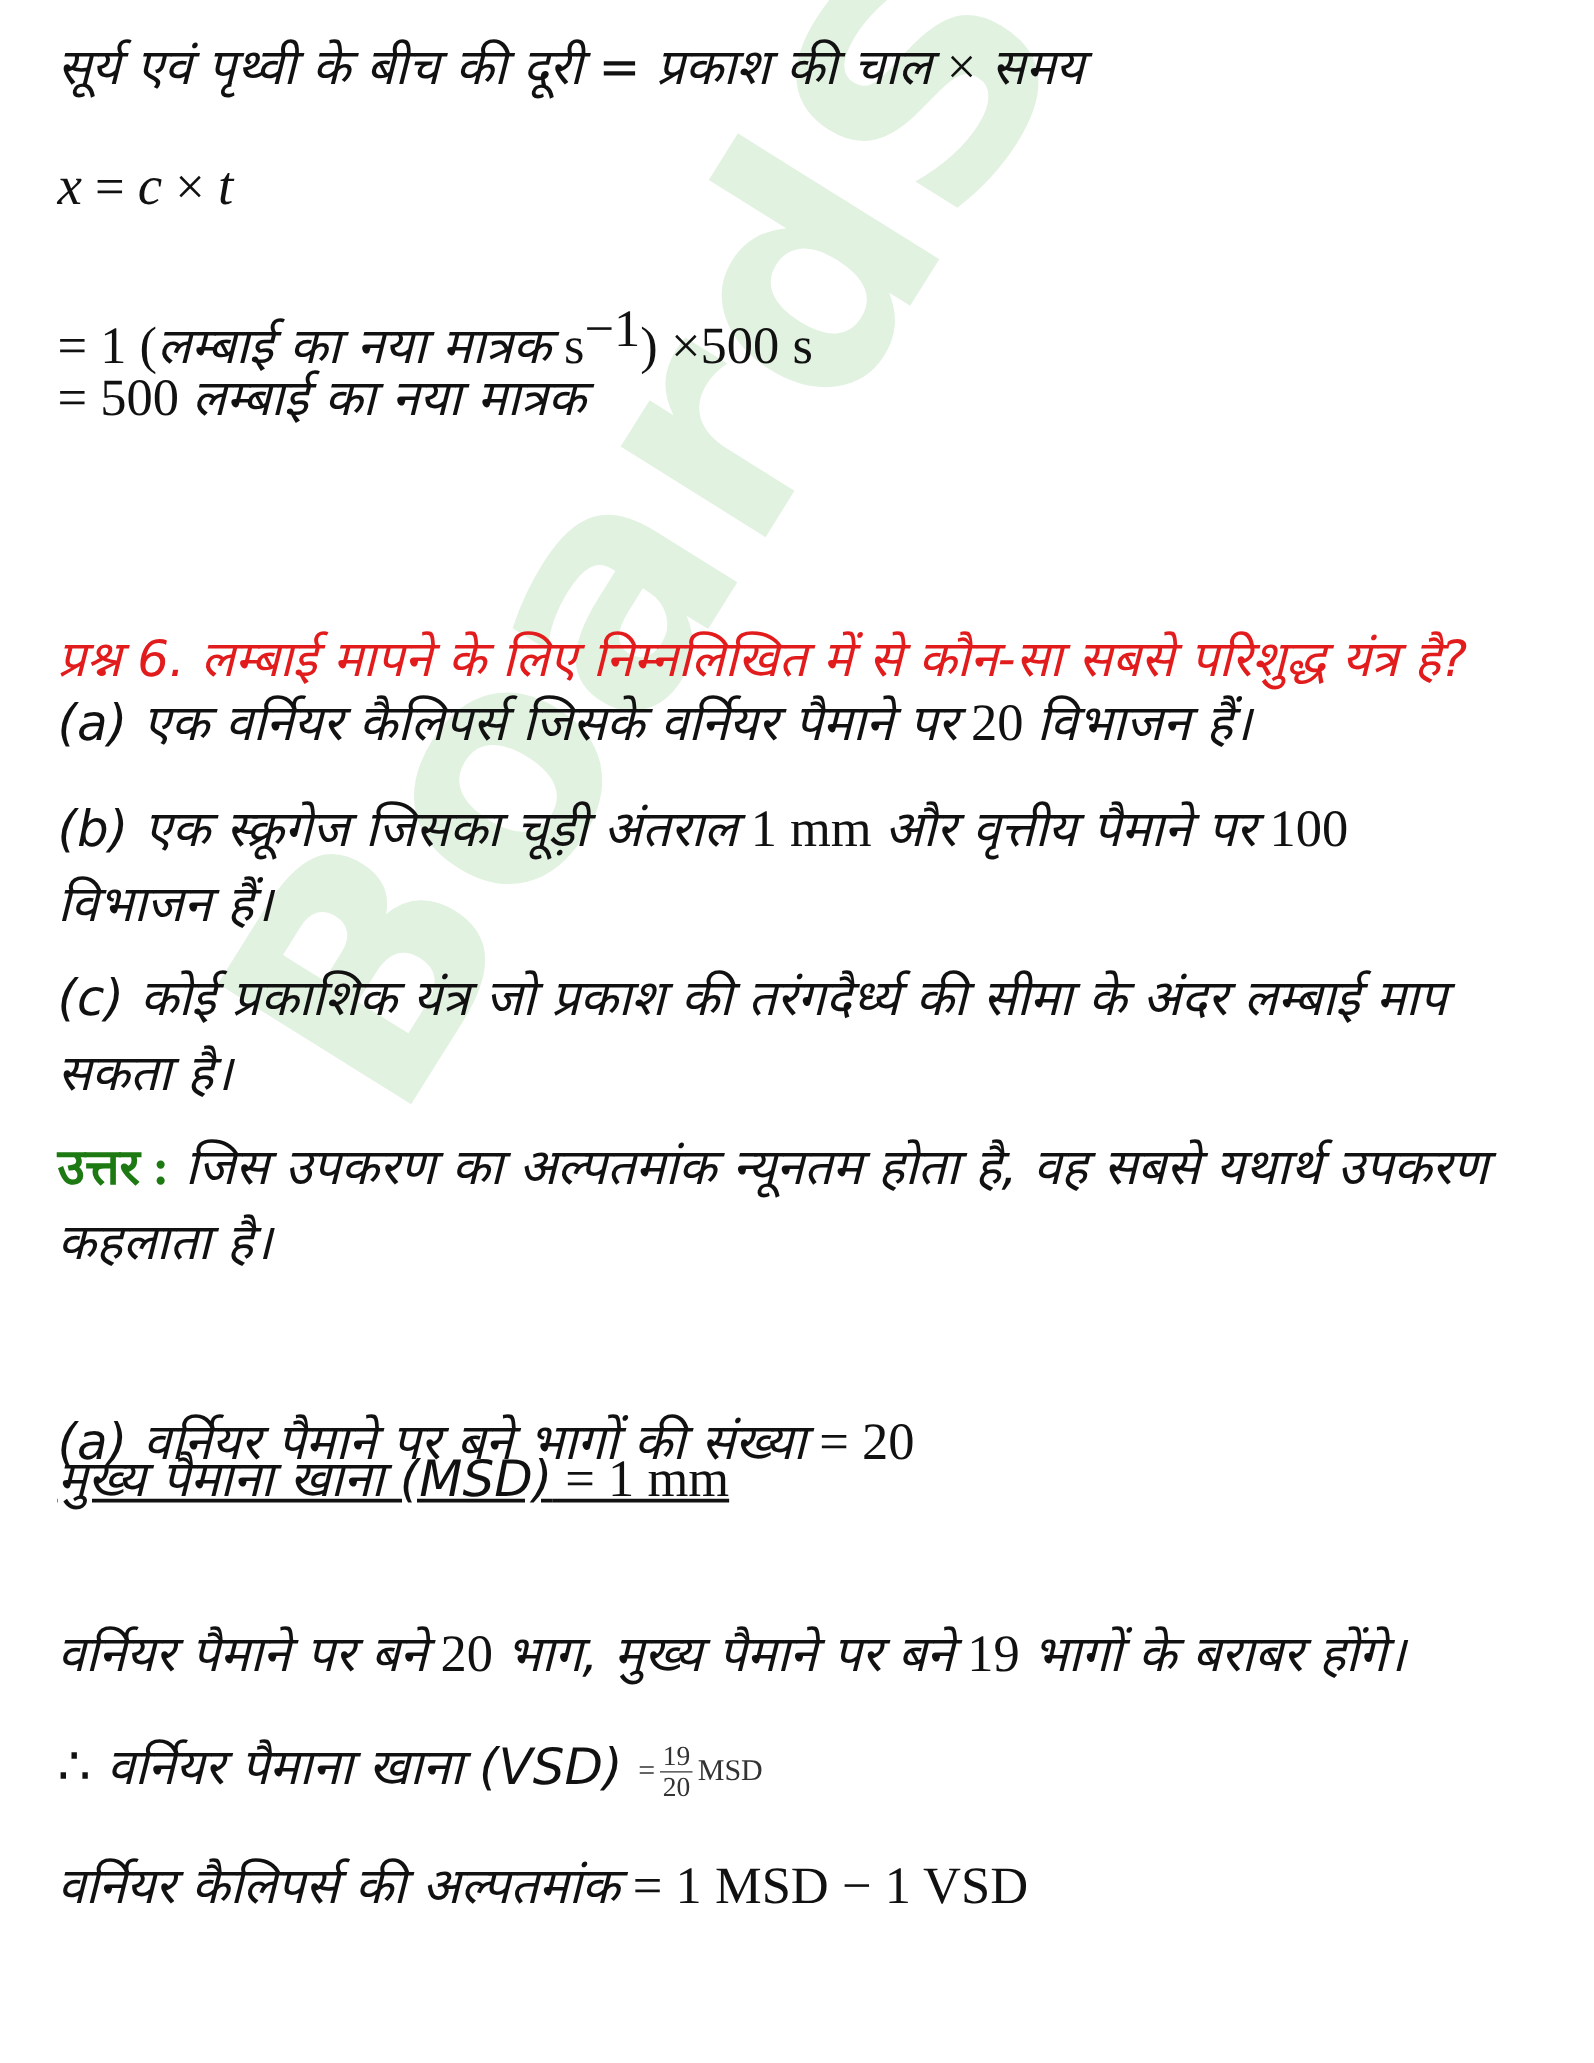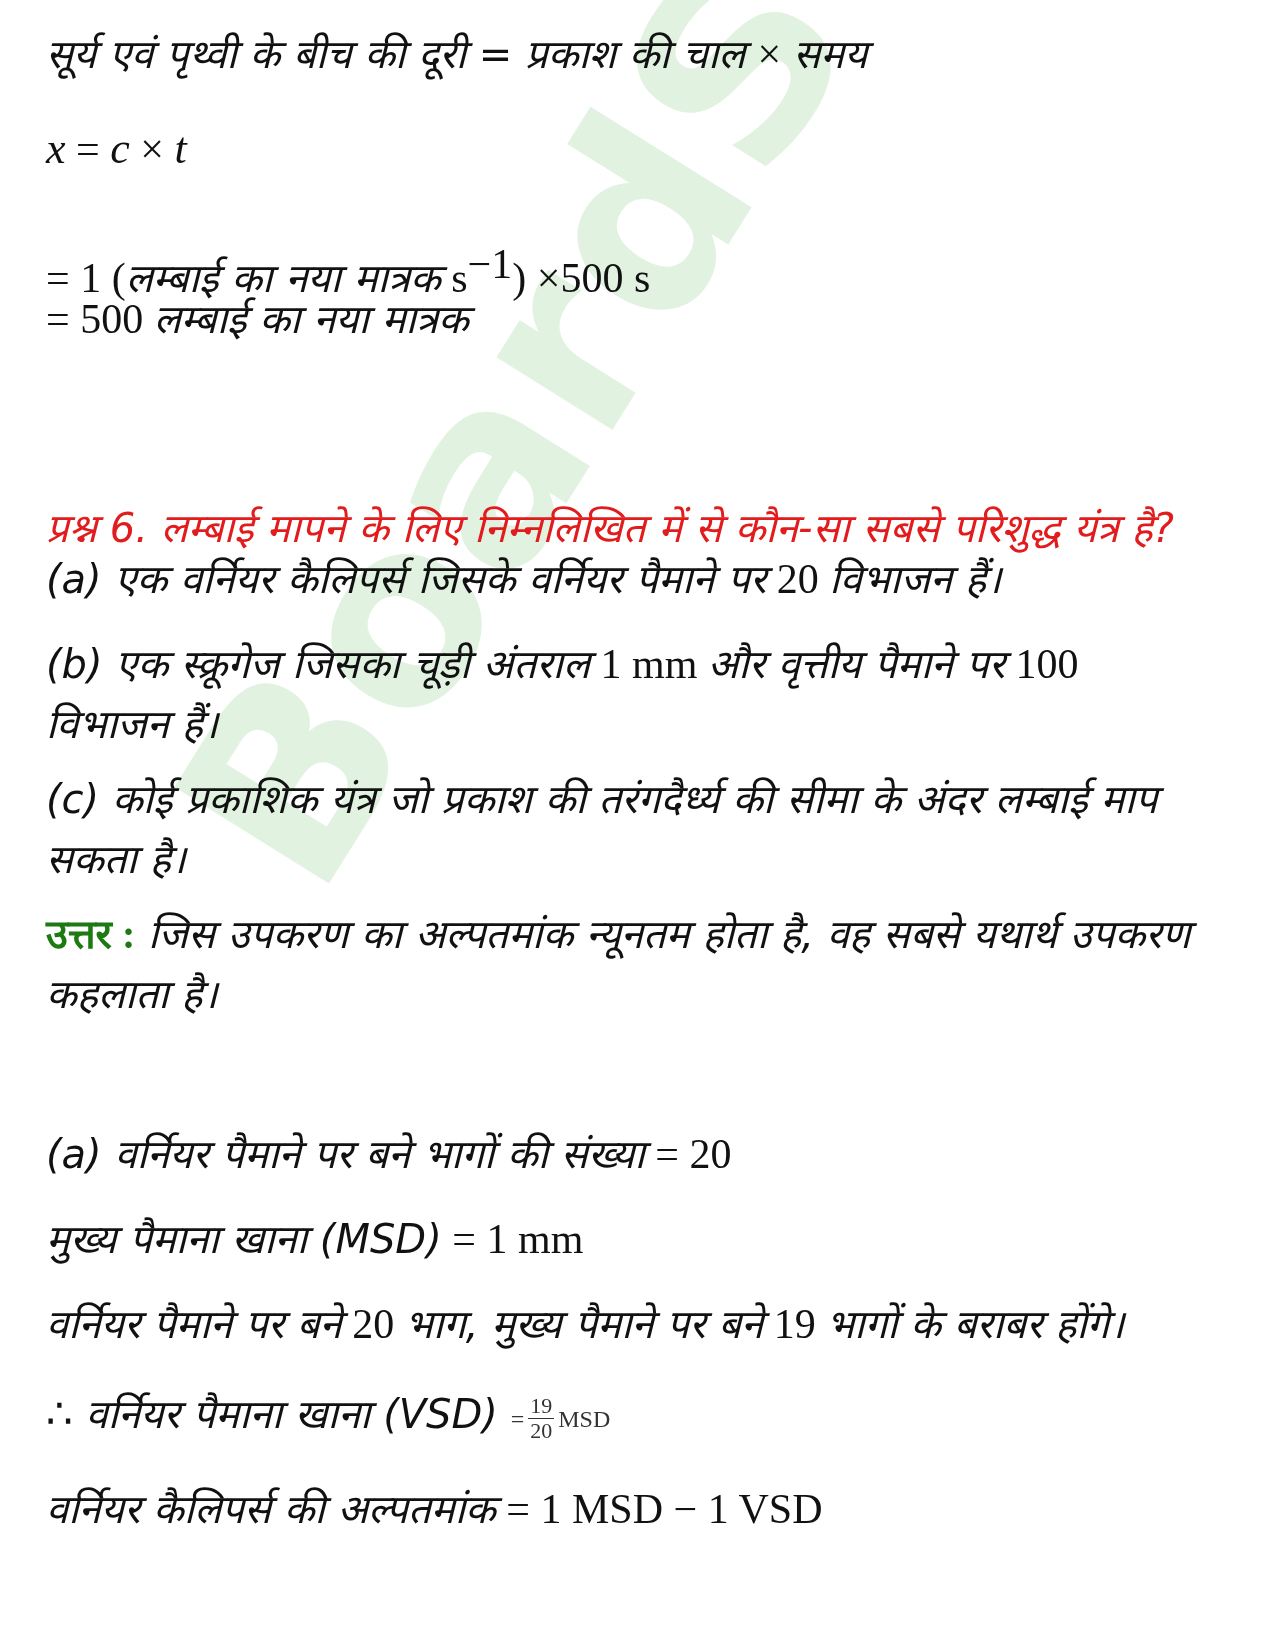--- a/index.html
+++ b/index.html
@@ -78,21 +78,21 @@
   <span class="hi green">उत्तर :</span><span class="hi"> जिस उपकरण का अल्पतमांक न्यूनतम होता है, वह सबसे यथार्थ उपकरण</span>
 </div>
 <div class="line" style="top:970px;">
   <span class="hi">कहलाता है।</span>
 </div>
 
 <div class="line" style="top:1130px;">
   <span class="hi">(a) वर्नियर पैमाने पर बने भागों की संख्या</span><span class="math"> = 20</span>
 </div>
 
-<div class="line" style="top:1215px;">
+<div class="line" style="top:1160px;text-decoration:underline;">
   <span class="hi">मुख्य पैमाना खाना (MSD)</span><span class="math"> = 1 mm</span>
 </div>
 
 <div class="line" style="top:1300px;">
   <span class="hi">वर्नियर पैमाने पर बने</span><span class="math"> 20 </span><span class="hi">भाग, मुख्य पैमाने पर बने</span><span class="math"> 19 </span><span class="hi">भागों के बराबर होंगे।</span>
 </div>
 
 <div class="line" style="top:1390px;">
   <span class="math">∴</span><span class="hi"> वर्नियर पैमाना खाना (VSD) </span><span class="small">=</span><span class="frac"><span class="num">19</span><span class="den">20</span></span><span class="small">MSD</span>
 </div>

